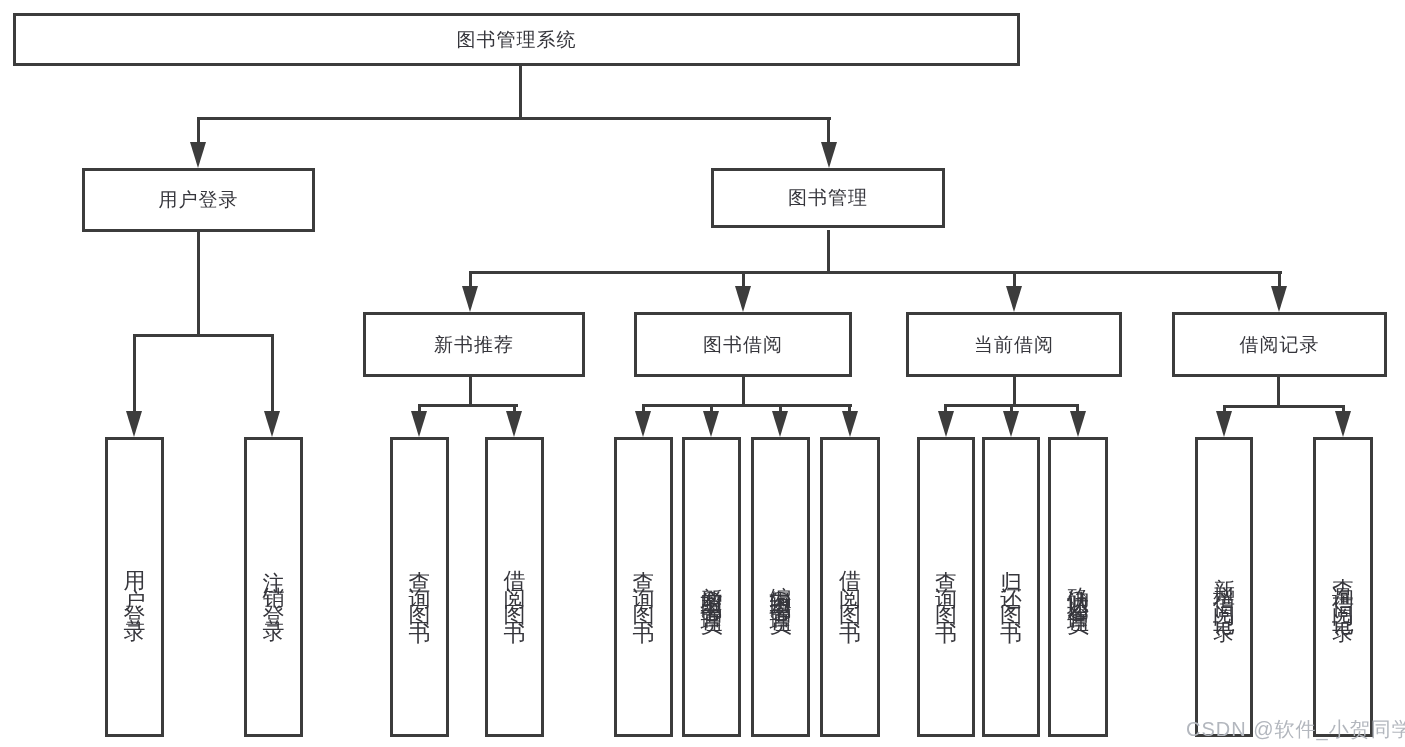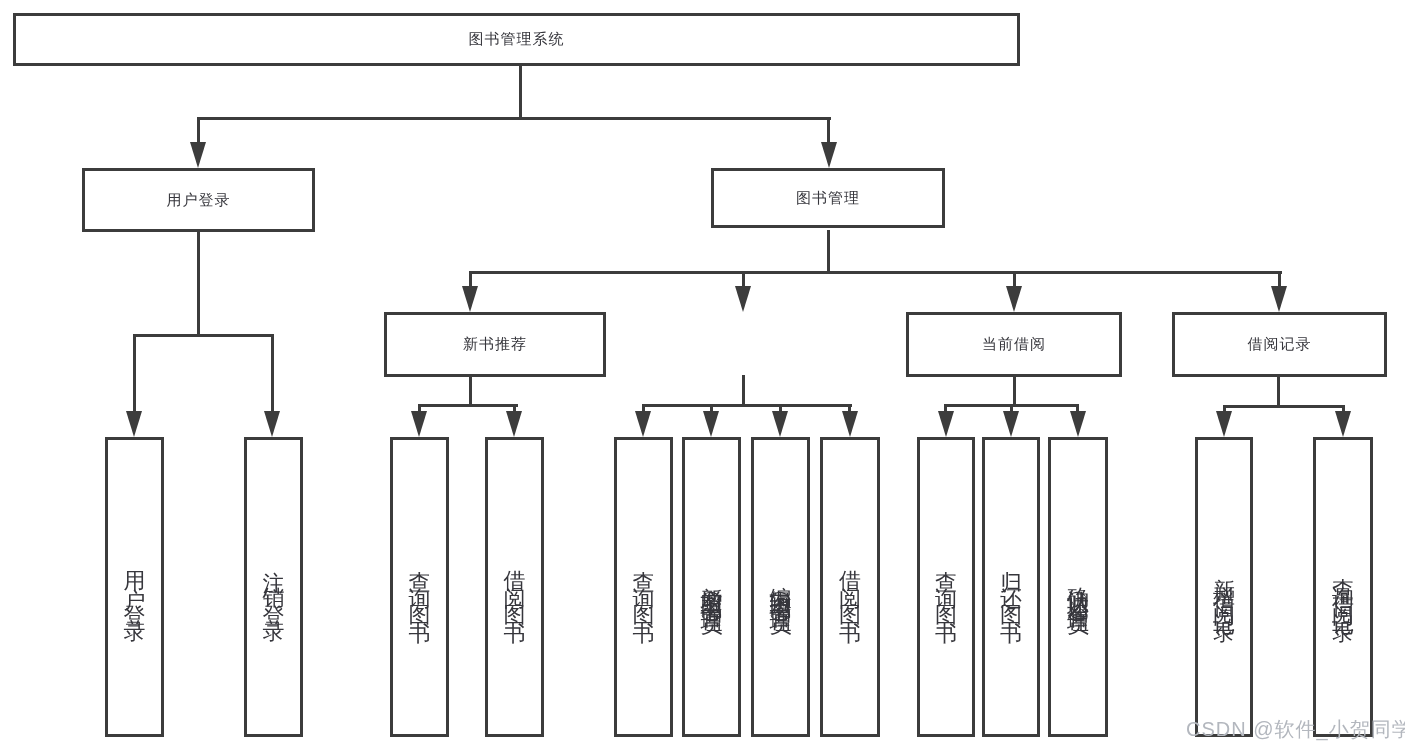--- a/index.html
+++ b/index.html
@@ -5,21 +5,21 @@
   html,body{margin:0;padding:0;background:#ffffff;}
   #canvas{
     position:relative;width:1405px;height:747px;background:#ffffff;overflow:hidden;
     font-family:"Liberation Sans","DejaVu Sans",sans-serif;
   }
   .box{
     position:absolute;box-sizing:border-box;background:#ffffff;
     border:3px solid #3c3c3c;color:#36363c;
     display:flex;align-items:center;justify-content:center;
   }
-  .hlabel{font-size:15px;letter-spacing:1px;white-space:nowrap;}
+  .hlabel{font-size:19px;letter-spacing:1px;white-space:nowrap;}
   .vbox span{
     writing-mode:vertical-rl;white-space:nowrap;
     font-size:22px;line-height:1;color:#36363c;
   }
   .v4 span{letter-spacing:17px;}
   .v6 span{letter-spacing:9px;}
   .v9 span{letter-spacing:4px;}
   .hline,.vline{position:absolute;background:#3c3c3c;}
   .hline{height:3px;}
   .vline{width:3px;}
@@ -67,22 +67,25 @@
   <div class="hline" style="left:469px;top:271px;width:813px;"></div>
   <div class="vline" style="left:469px;top:271px;height:20px;"></div>
   <div class="vline" style="left:742px;top:271px;height:20px;"></div>
   <div class="vline" style="left:1013px;top:271px;height:20px;"></div>
   <div class="vline" style="left:1278px;top:271px;height:20px;"></div>
   <div class="arrow" style="left:462px;top:286px;"></div>
   <div class="arrow" style="left:735px;top:286px;"></div>
   <div class="arrow" style="left:1006px;top:286px;"></div>
   <div class="arrow" style="left:1271px;top:286px;"></div>
 
-  <div class="box" style="left:384px;top:312px;width:222px;height:65px;">
+  <div class="box" style="left:363px;top:312px;width:222px;height:65px;">
     <span class="hlabel">新书推荐</span>
+  </div>
+  <div class="box" style="left:634px;top:312px;width:218px;height:65px;">
+    <span class="hlabel">图书借阅</span>
   </div>
   <div class="box" style="left:906px;top:312px;width:216px;height:65px;">
     <span class="hlabel">当前借阅</span>
   </div>
   <div class="box" style="left:1172px;top:312px;width:215px;height:65px;">
     <span class="hlabel">借阅记录</span>
   </div>
 
   <div class="vline" style="left:469px;top:375px;height:32px;"></div>
   <div class="hline" style="left:418px;top:404px;width:100px;"></div>

